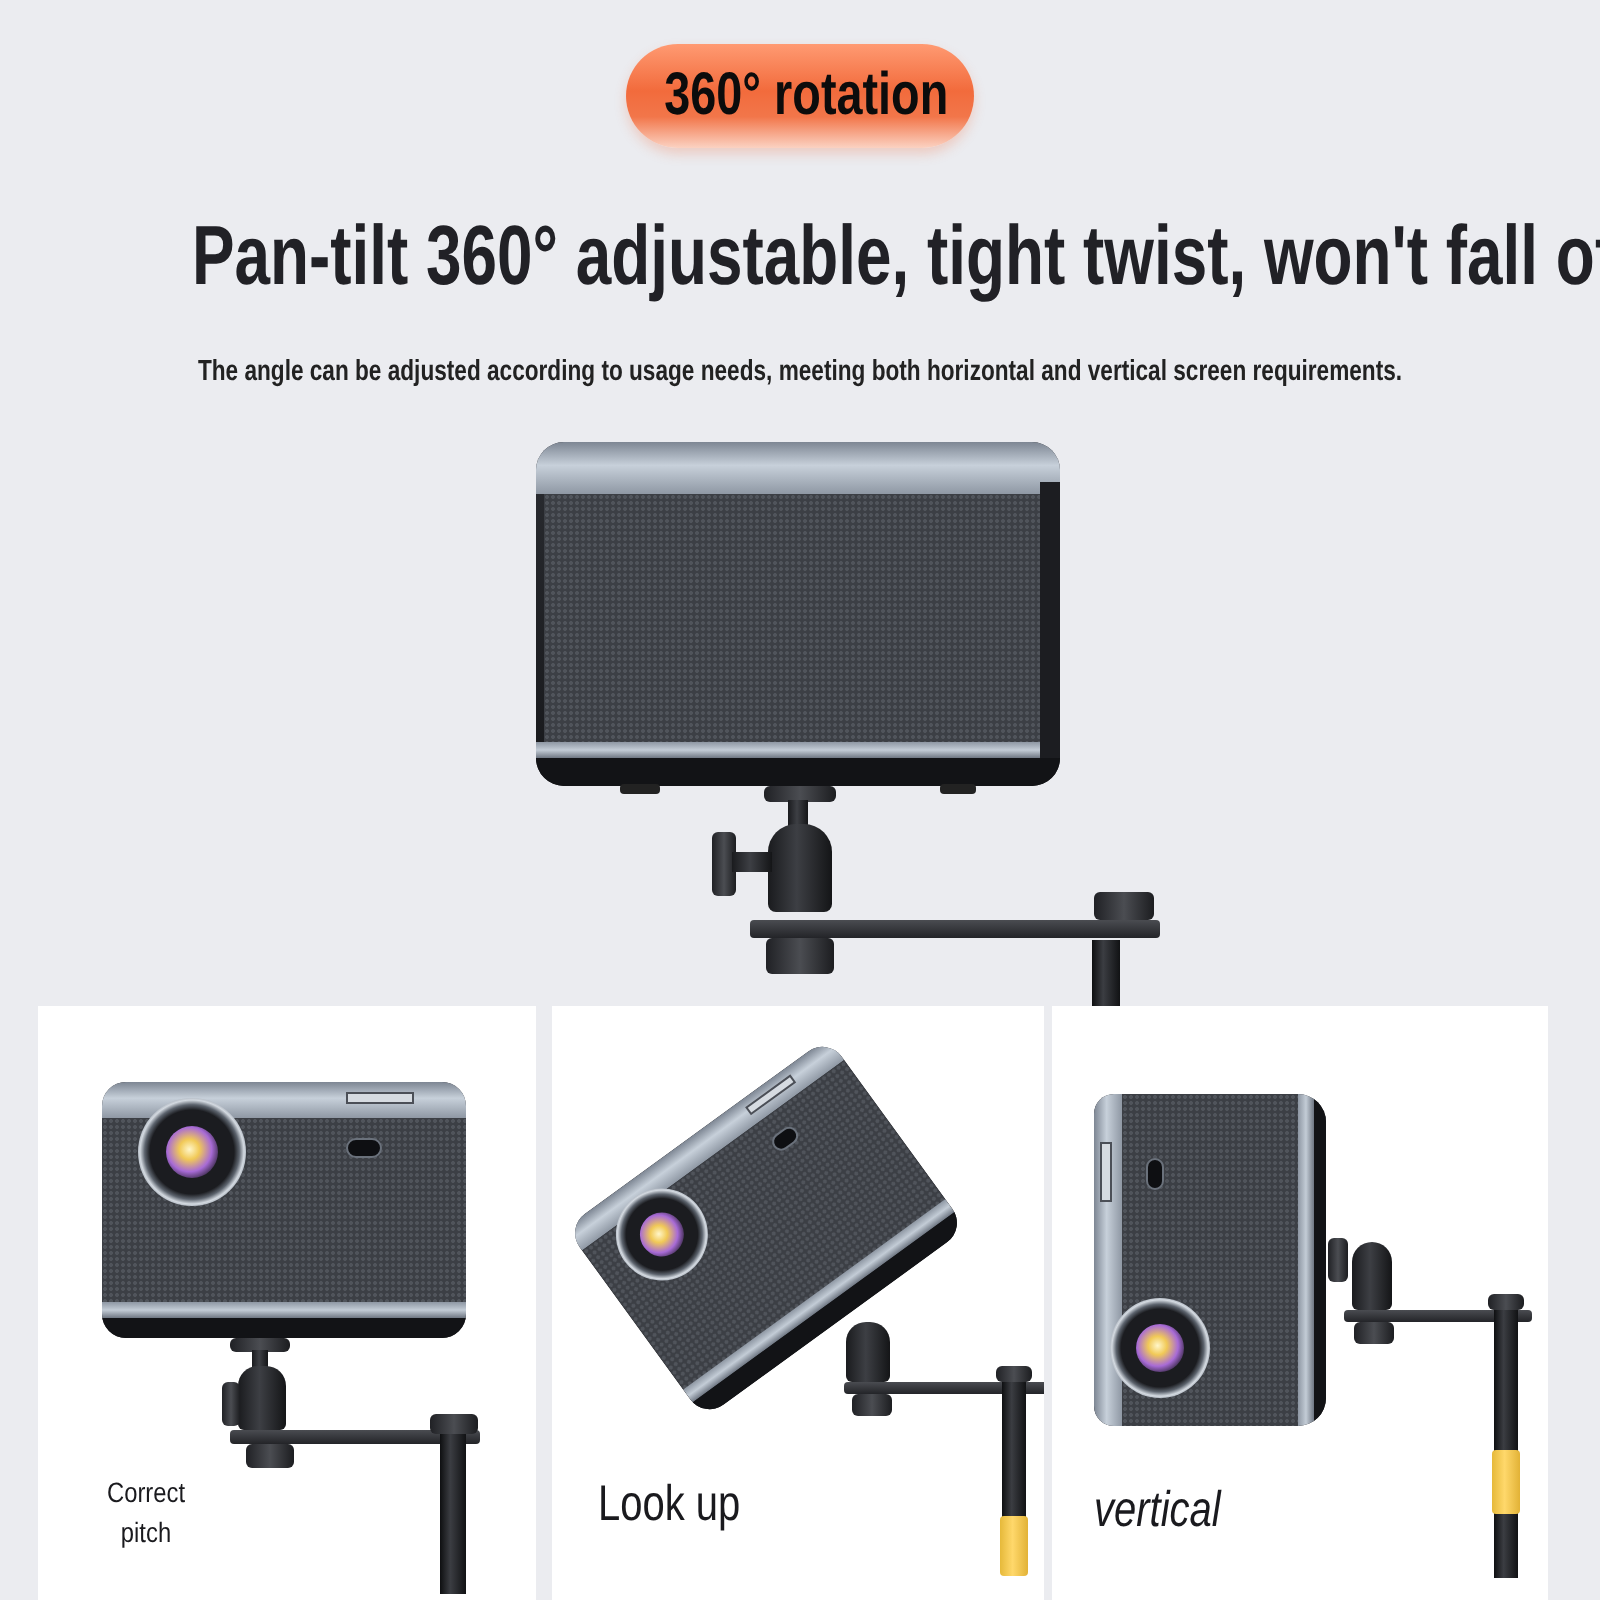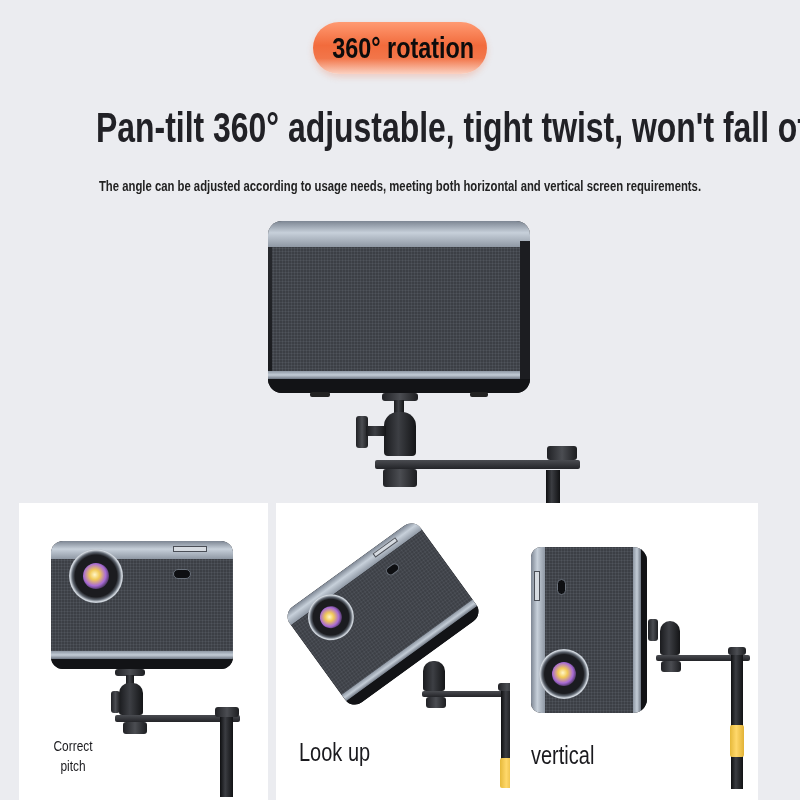--- a/index.html
+++ b/index.html
@@ -173,21 +173,21 @@
   </div>
   <div class="abs dark" style="left:147px; top:158px; width:22px; height:30px; border-radius:10px 10px 3px 3px;"></div>
   <div class="abs arm" style="left:146px; top:188px; width:102px; height:6px;"></div>
   <div class="abs knob" style="left:150px; top:194px; width:20px; height:11px;"></div>
   <div class="abs knob" style="left:222px; top:180px; width:18px; height:8px;"></div>
   <div class="abs pole" style="left:225px; top:188px; width:12px; height:68px;"></div>
   <div class="abs yellow" style="left:224px; top:255px; width:14px; height:30px;"></div>
   <div class="panel-label lbl-big" style="left:23px; top:234px;">Look up</div>
 </div>
 
-<div class="panel" style="left:510px; width:248px;">
+<div class="panel" style="left:526px; width:248px;font-style:italic;">
   <div class="proj" style="left:21px; top:44px; width:116px; height:166px; border-radius:10px 14px 14px 10px;">
     <div class="band-top" style="top:0; left:0; right:auto; width:14px; height:100%; background:linear-gradient(90deg,#7d8693 0%,#c7d0da 45%,#8f98a4 100%);"></div>
     <div class="mesh" style="left:14px; right:14px; top:0; height:100%;"></div>
     <div class="band-bot" style="left:auto; right:6px; top:0; width:8px; height:100%; background:linear-gradient(90deg,#8e97a3 0%,#c3ccd6 50%,#6e7682 100%);"></div>
     <div style="position:absolute; right:0; top:0; width:6px; height:100%; background:#121316;"></div>
     <div class="logo-badge" style="left:3px; top:24px; width:6px; height:30px;"></div>
     <div class="lens-ring" style="left:8px; top:102px; width:50px; height:50px;"></div>
     <div class="lens-core" style="left:21px; top:115px; width:24px; height:24px;"></div>
     <div class="sensor" style="left:26px; top:32px; width:9px; height:16px;"></div>
   </div>

